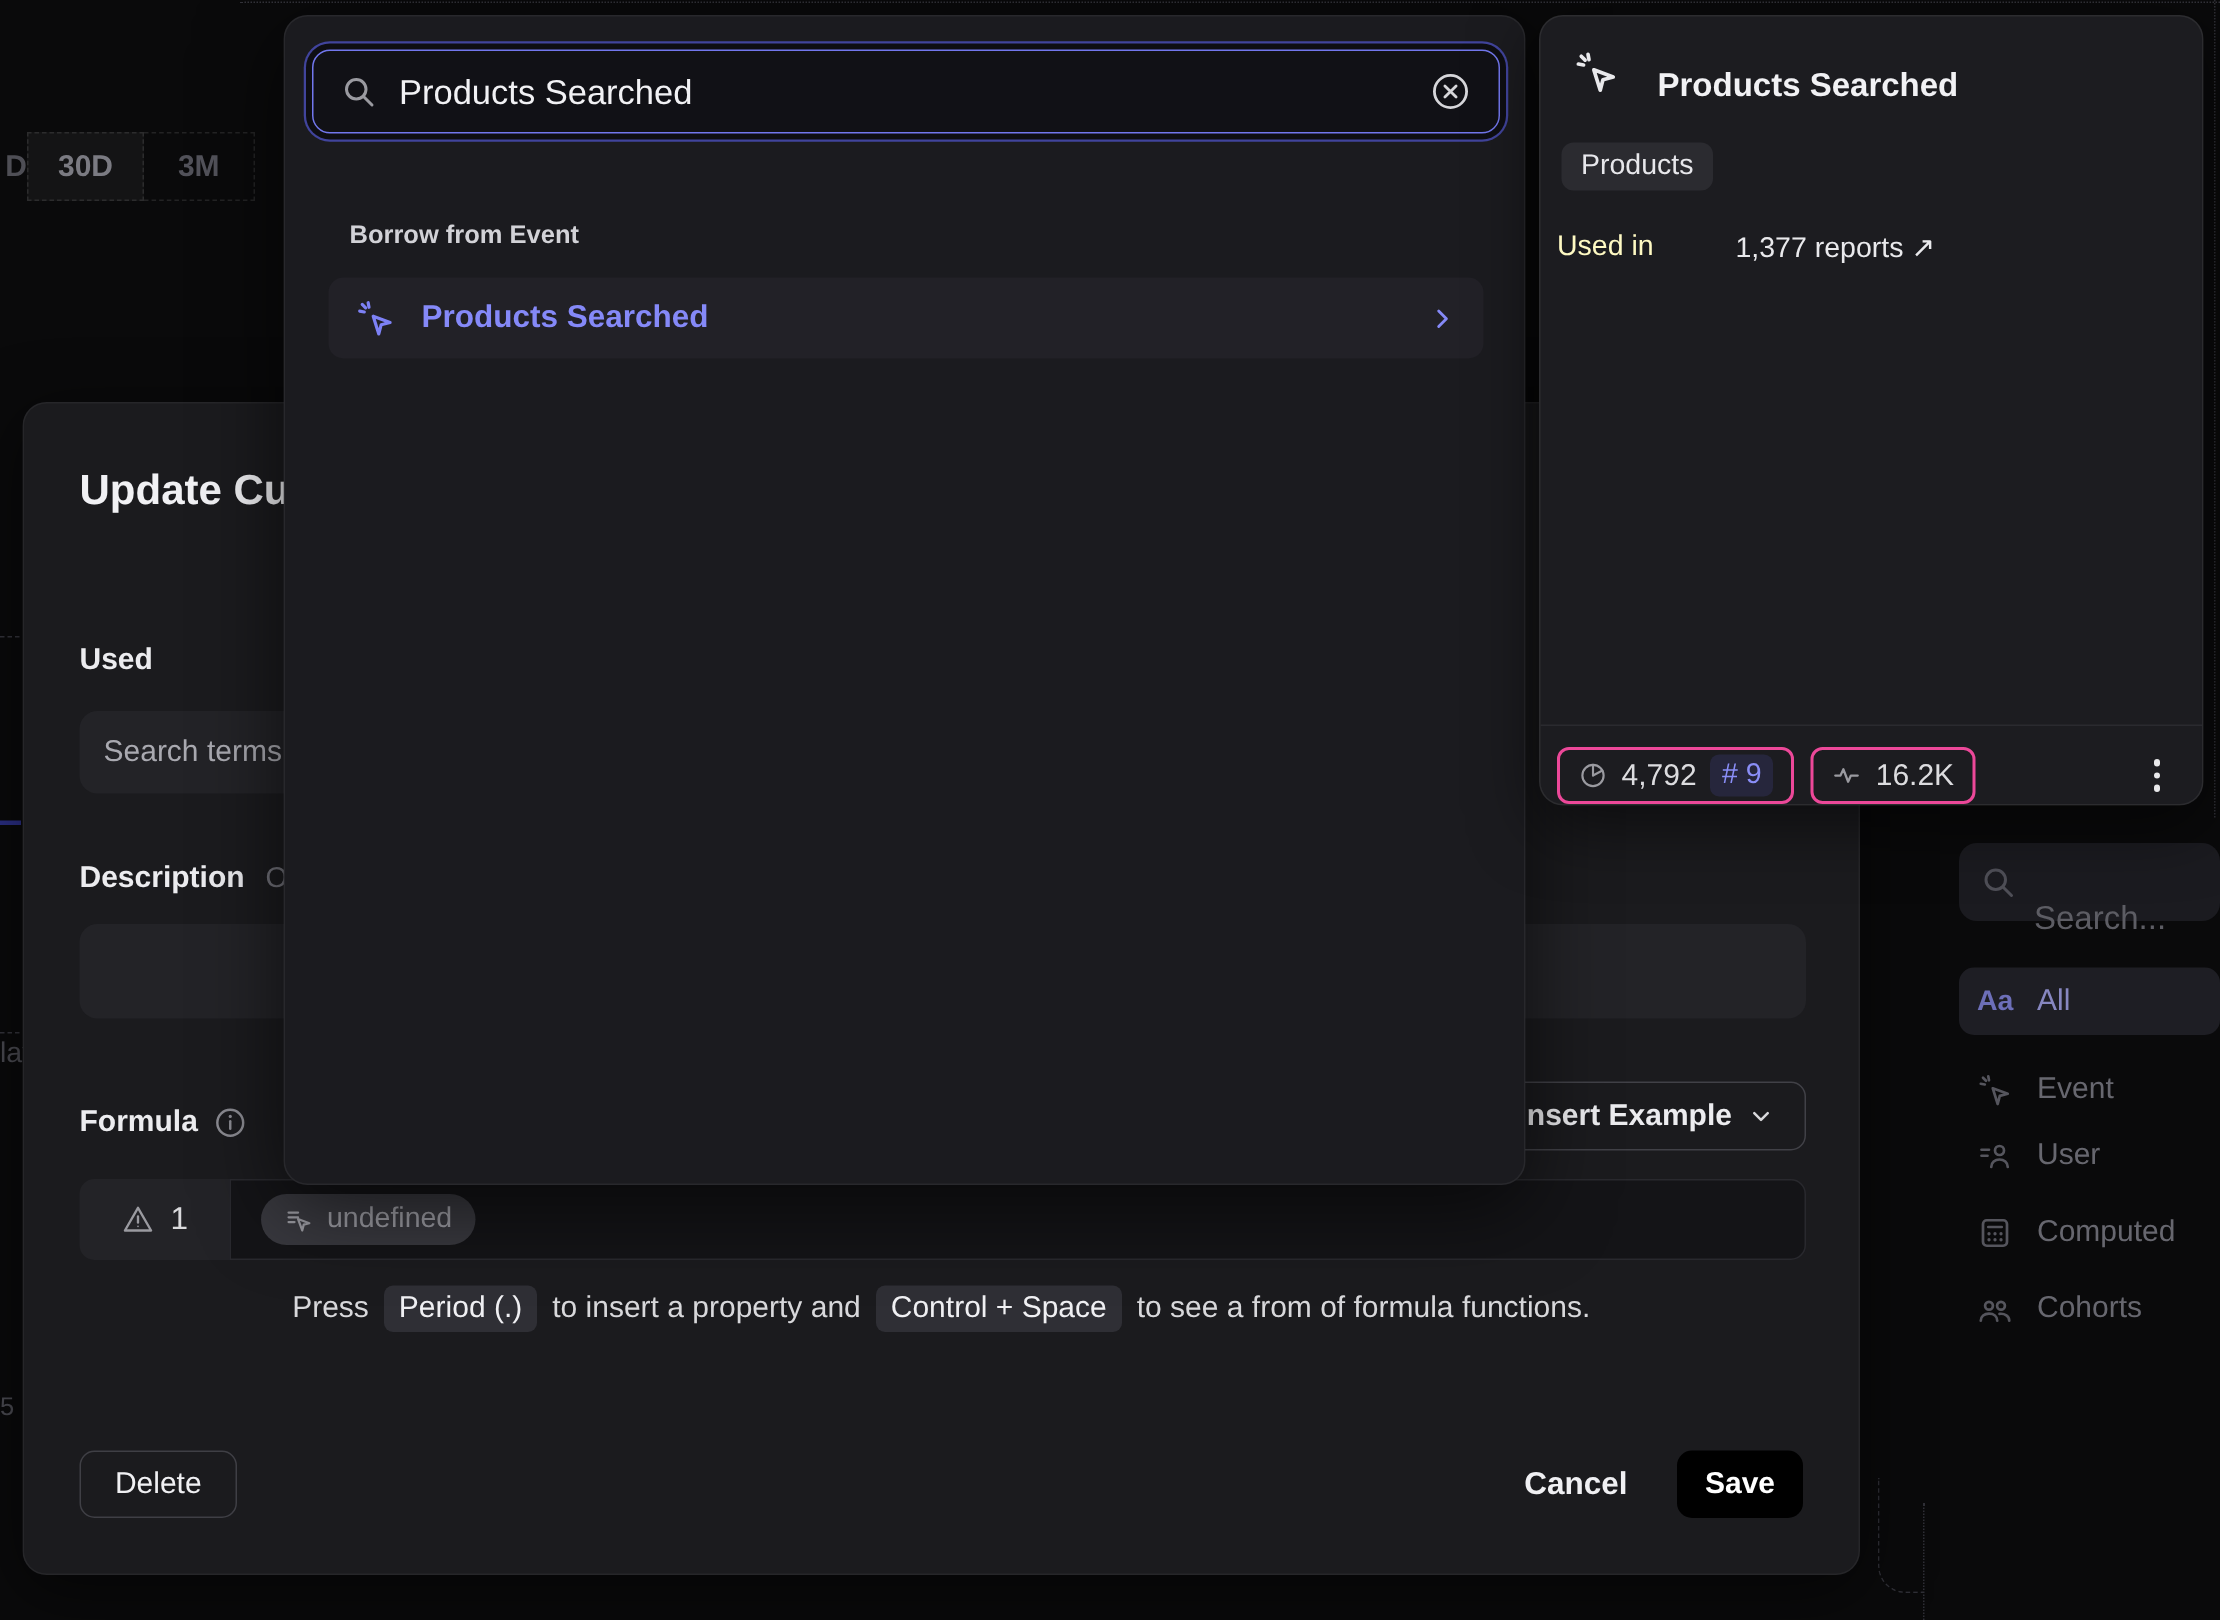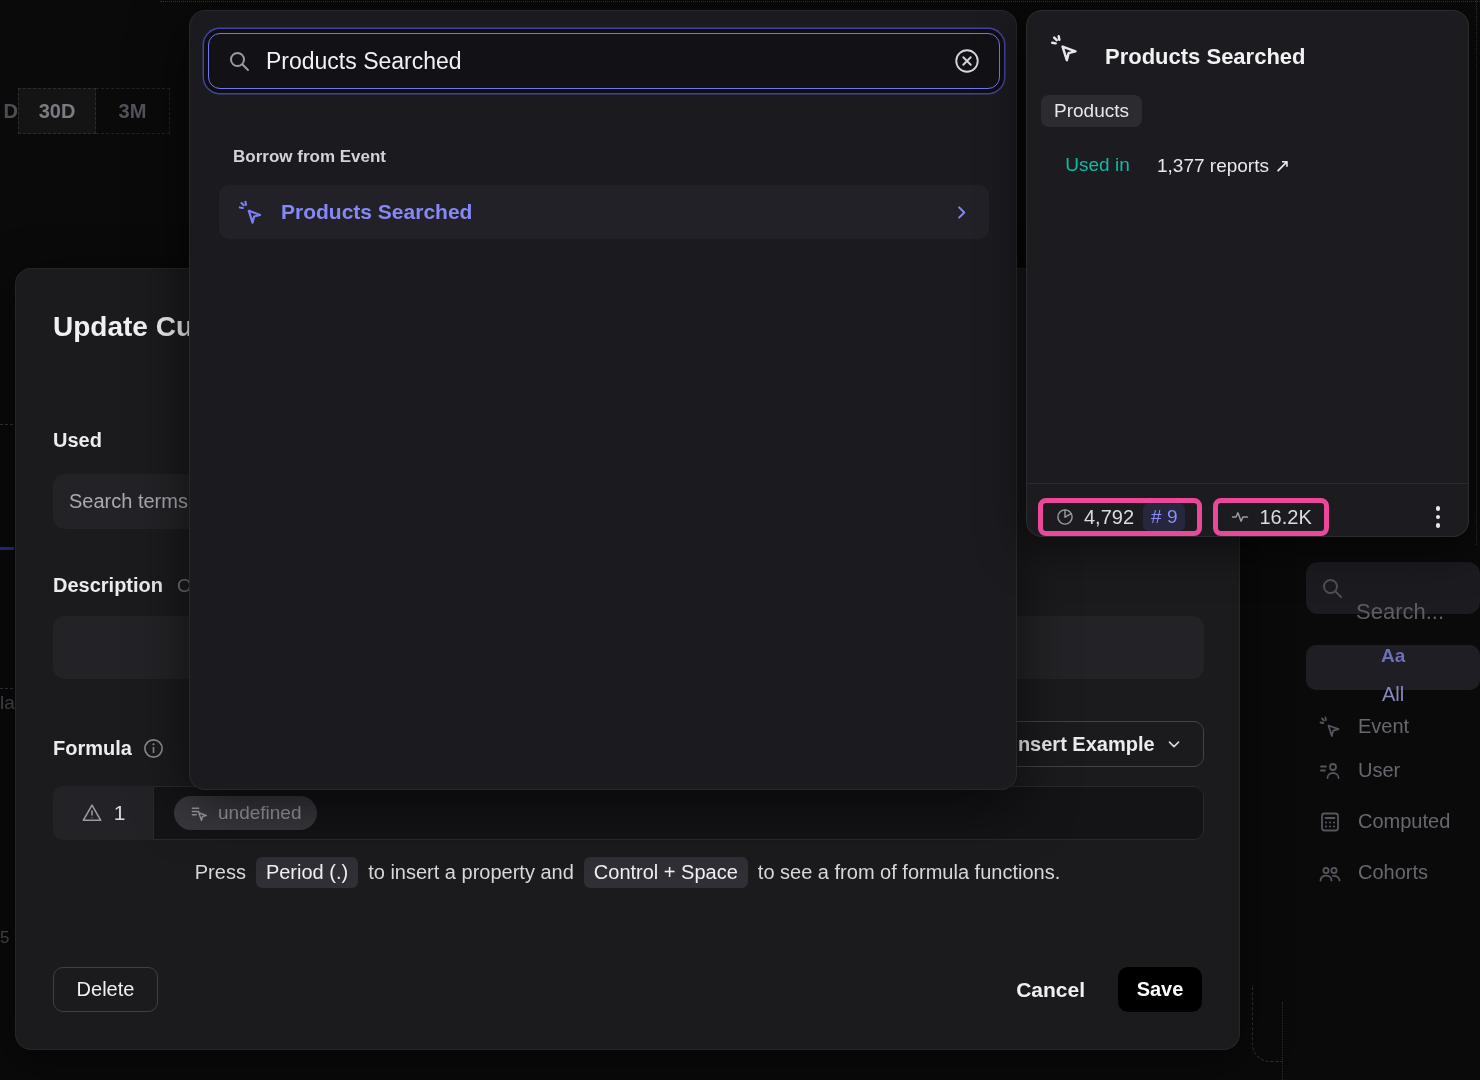--- a/index.html
+++ b/index.html
@@ -26,21 +26,21 @@
 
   
   .sidebar { position:absolute; left:1300px; top:550px; width:180px; height:530px; z-index:2; }
   .sb-search { position:absolute; left:6px; top:12px; width:174px; height:52px; background:#1b1b20;
     border-radius:12px; display:flex; align-items:center; gap:12px; padding:0 14px; }
   .sb-search input { background:transparent; border:none; outline:none; color:#bef264; font-size:22px; width:100px;
     font-family:inherit;margin-top:47px; }
   .sb-search input::placeholder { color:#5d5d64; }
   .sb-row { position:absolute; left:6px; width:174px; height:45px; display:flex; align-items:center; gap:16px;
     padding:0 12px; border-radius:10px; font-size:20px; color:#67676f; }
-  .sb-row.sel { background:#1e1e24; color:#8787c0;flex-direction:column; }
+  .sb-row.sel { background:#1e1e24; color:#8787c0; }
   .sb-aa { font-size:19px; font-weight:700; color:#6d6fb8; width:24px; }
   .sb-ico { width:24px; height:24px; color:#55555d; flex:0 0 24px; }
 
   
   .dialog { position:absolute; left:15px; top:268px; width:1225px; height:782px; background:#1b1b1e;
     border:1px solid rgba(255,255,255,0.05); border-radius:16px; z-index:10;
     box-shadow:0 10px 45px rgba(0,0,0,0.55); }
   .dlg-title { position:absolute; left:37px; top:42px; font-size:28px; font-weight:700; color:#f1f1f4; white-space:nowrap; }
   .dlg-label { position:absolute; left:37px; font-size:20px; font-weight:700; color:#ececef; display:flex; align-items:center; gap:10px; white-space:nowrap; }
   .dlg-opt { font-size:19px; font-weight:400; color:#717179; margin-left:4px; }
@@ -93,25 +93,25 @@
 
   
   .card { position:absolute; left:1026px; top:10px; width:443px; height:527px; background:#1c1c20;
     border:1px solid rgba(255,255,255,0.07); border-radius:16px; z-index:30;
     box-shadow:0 12px 45px rgba(0,0,0,0.55); }
   .card-ico { position:absolute; left:22px; top:22px; width:31px; height:31px; color:#e9e9ec; }
   .card-title { position:absolute; left:78px; top:33px; font-size:22px; font-weight:700; color:#f1f1f4; }
   .card-badge { position:absolute; left:14px; top:84px; background:#2b2b30; border-radius:8px; padding:5px 13px;
     font-size:19px; color:#e7e7eb; }
   .card-used { position:absolute; left:11px; top:143px; display:flex; font-size:19px; }
-  .card-used .k { width:119px; color:#14b8a6;text-align:center; }
+  .card-used .k { width:119px; color:#fef9c3; }
   .card-used .v { color:#e9e9ec; }
   .card-div { position:absolute; left:0; right:0; top:472px; border-top:1px solid #2a2a2f; }
   .card-stats { position:absolute; left:11px; right:22px; top:486px; height:40px; display:flex; align-items:center; }
-  .stat-pill { height:38px; border:5px solid #ec4899; border-radius:8px; display:flex; align-items:center; gap:9px;
+  .stat-pill { height:38px; border:2px solid #ec4899; border-radius:8px; display:flex; align-items:center; gap:9px;
     padding:0 12px; font-size:20px; color:#dcdcdf; background:transparent; cursor:pointer; font-family:inherit; }
   .stat-pill + .stat-pill { margin-left:11px; }
   .pill-ico { width:20px; height:20px; color:#9a9aa0; }
   .rank-badge { background:#26263c; color:#8a8ef7; border-radius:6px; padding:3px 8px; font-size:19px; }
   .kebab { margin-left:auto; display:flex; flex-direction:column; gap:4px; background:none; border:none; cursor:pointer; padding:6px; }
   .kebab i { width:4.5px; height:4.5px; border-radius:50%; background:#e8e8ea; }
 </style>
 </head>
 <body>
 

